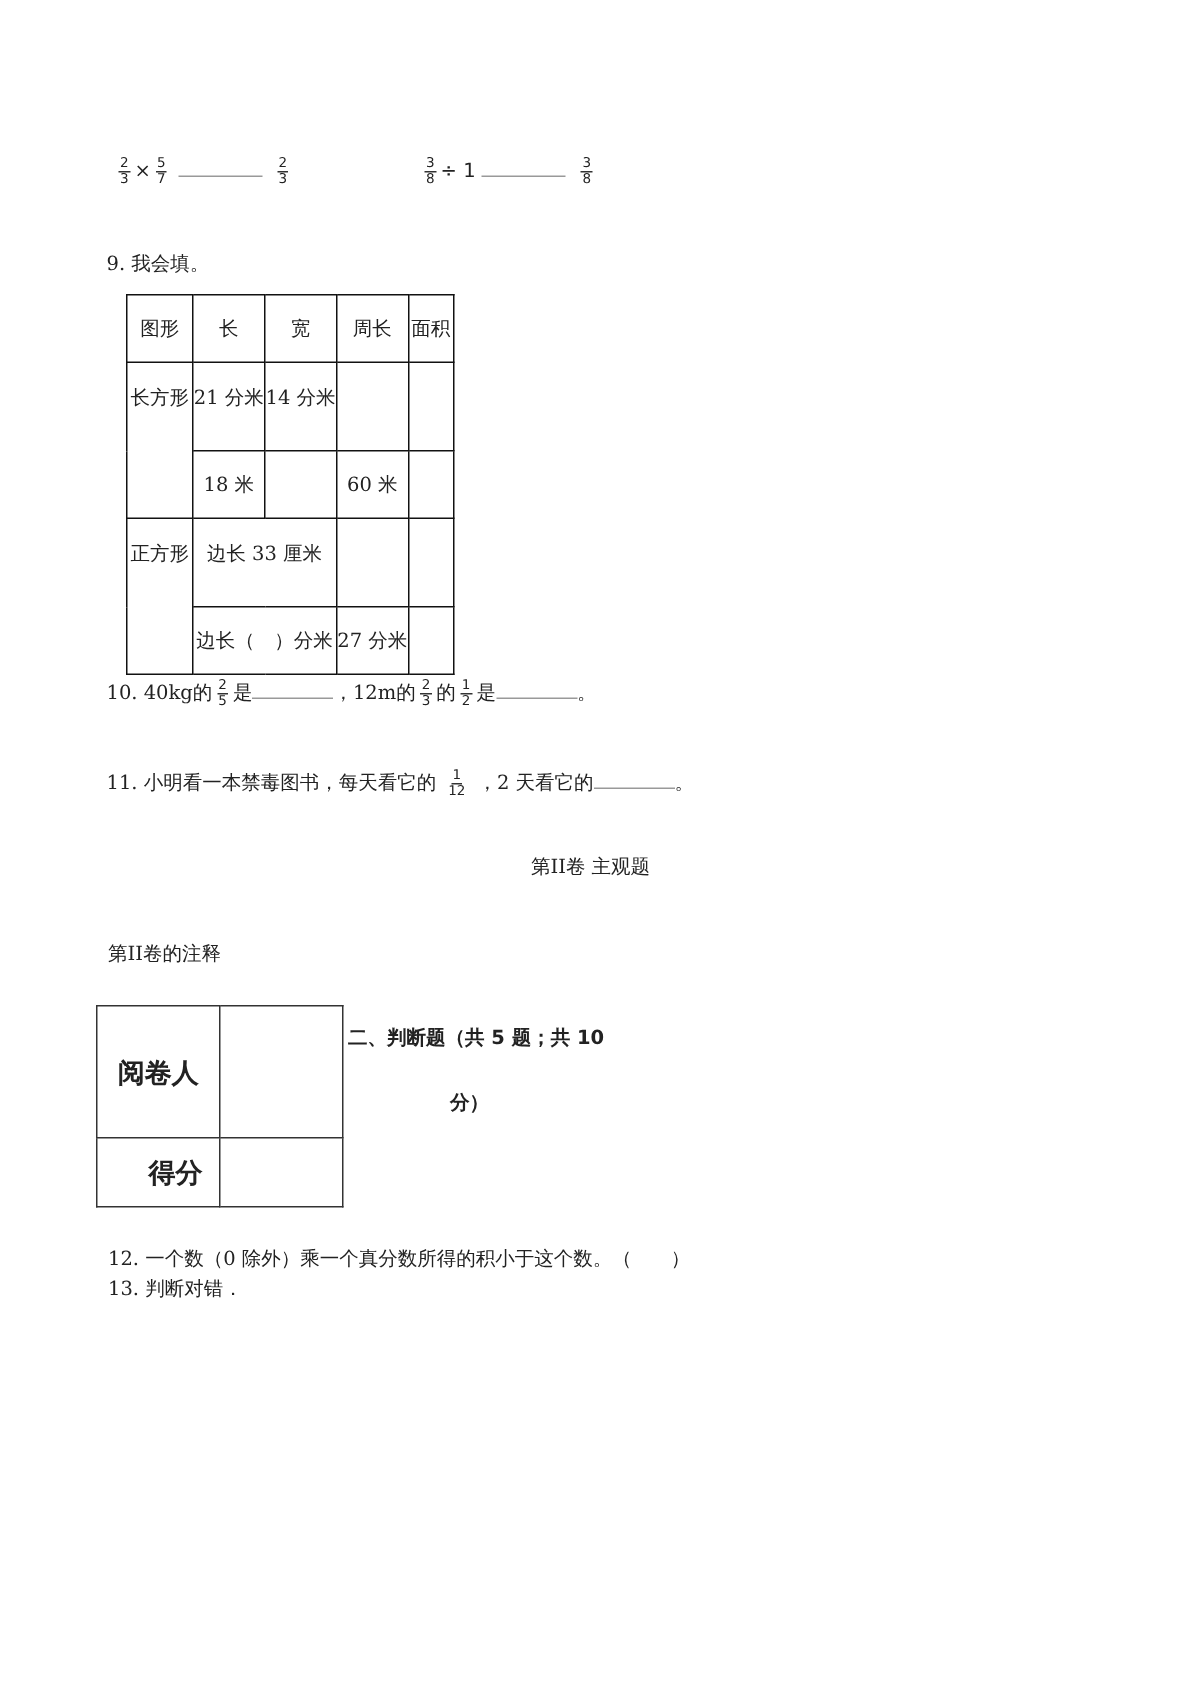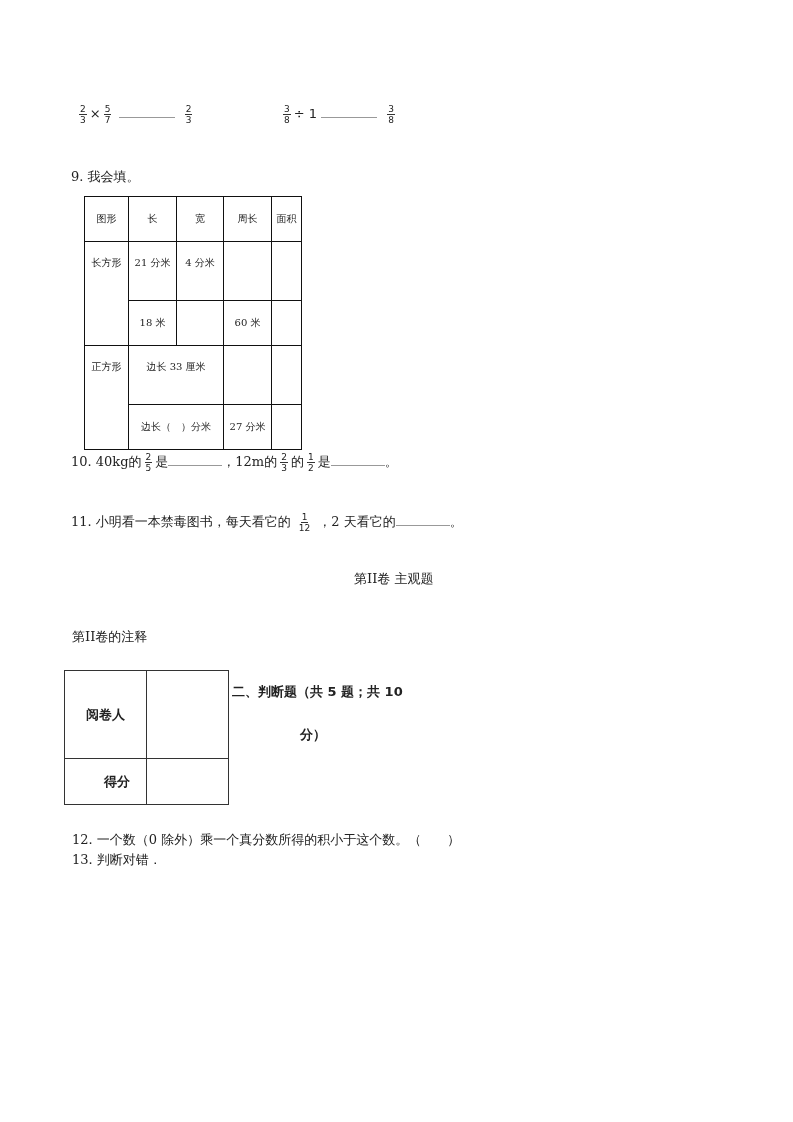--- a/index.html
+++ b/index.html
@@ -5,24 +5,24 @@
   html, body { margin: 0; padding: 0; background: #ffffff; }
   body { width: 793px; height: 1122px; position: relative; overflow: hidden;
          font-family: "DejaVu Serif", "Liberation Serif", serif; color: #222; font-size: 13px; }
   .abs { position: absolute; }
   .frac { display: inline-flex; flex-direction: column; align-items: center; vertical-align: middle;
           font-family: "DejaVu Sans", sans-serif; font-size: 9px; line-height: 10px; margin: 0 3px; }
   .frac .num { border-bottom: 1px solid #333; padding: 0 1px; }
   .blank { display: inline-block; border-bottom: 1px solid #999; vertical-align: baseline; }
   .line { white-space: nowrap; font-size: 13px; line-height: 20px; }
   table.grid { border-collapse: collapse; position: absolute; left: 84px; top: 196px; }
-  table.grid td { border: 1px solid #111; text-align: center; font-size: 10px; padding: 0; height: 44px;
+  table.grid td { border: 1px solid #111; text-align: center; font-size: 13px; padding: 0; height: 44px;
                   white-space: nowrap; }
   table.score { border-collapse: collapse; position: absolute; left: 64px; top: 670px; }
-  table.score td { border: 1px solid #333; text-align: center; font-size: 13px; font-weight: bold;
+  table.score td { border: 1px solid #333; text-align: center; font-size: 18px; font-weight: bold;
                    font-family: "DejaVu Sans", sans-serif; }
   .bold { font-weight: bold; font-family: "DejaVu Sans", sans-serif; }
 </style>
 </head>
 <body>
 
 <div class="abs line" style="left:76px; top:104px;">
   <span class="frac">
       <span class="num">2</span>
       <span>3</span>
@@ -54,21 +54,21 @@
       <tr>
     <td style="width:43px;">图形</td>
     <td style="width:47px;">长</td>
     <td style="width:46px;">宽</td>
     <td style="width:47px;">周长</td>
     <td style="width:29px;">面积</td>
   </tr>
   <tr>
     <td rowspan="2" style="vertical-align:top; padding-top:14px;">长方形</td>
     <td style="vertical-align:top; padding-top:14px;">21 分米</td>
-    <td style="vertical-align:top; padding-top:14px;">4 分米</td>
+    <td style="vertical-align:top; padding-top:14px;">14 分米</td>
     <td></td>
     <td></td>
   </tr>
   <tr>
     <td>18 米</td>
     <td></td>
     <td>60 米</td>
     <td></td>
   </tr>
   <tr>

